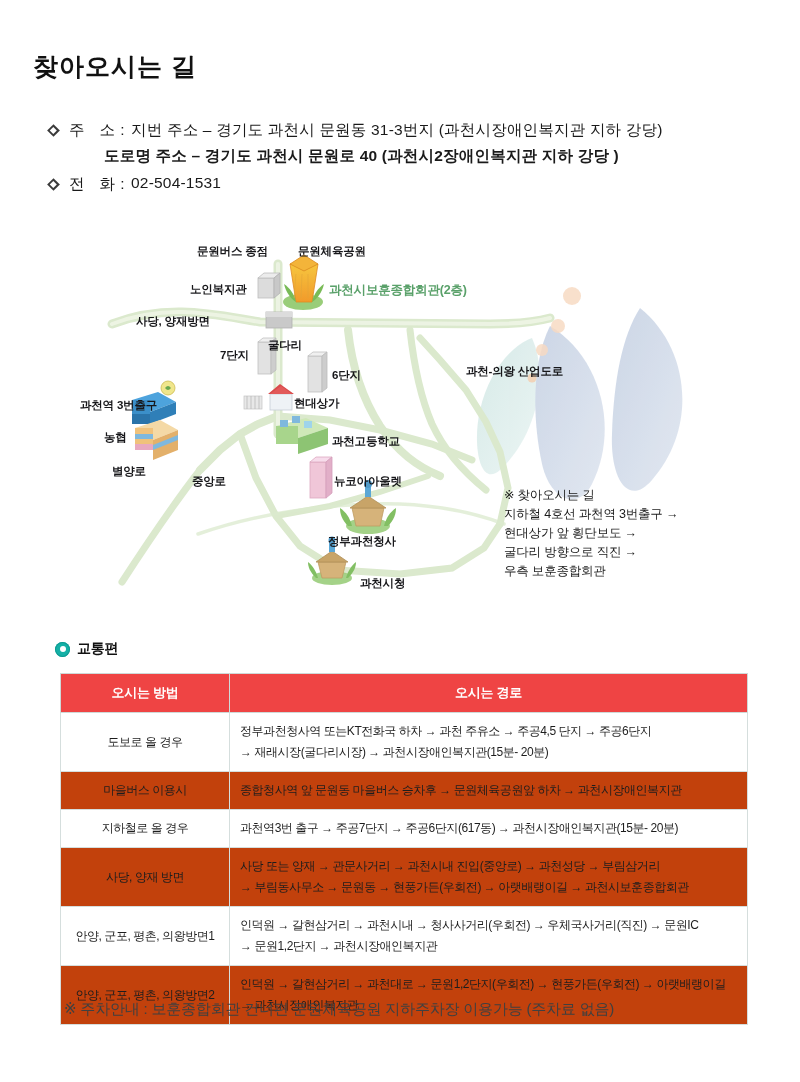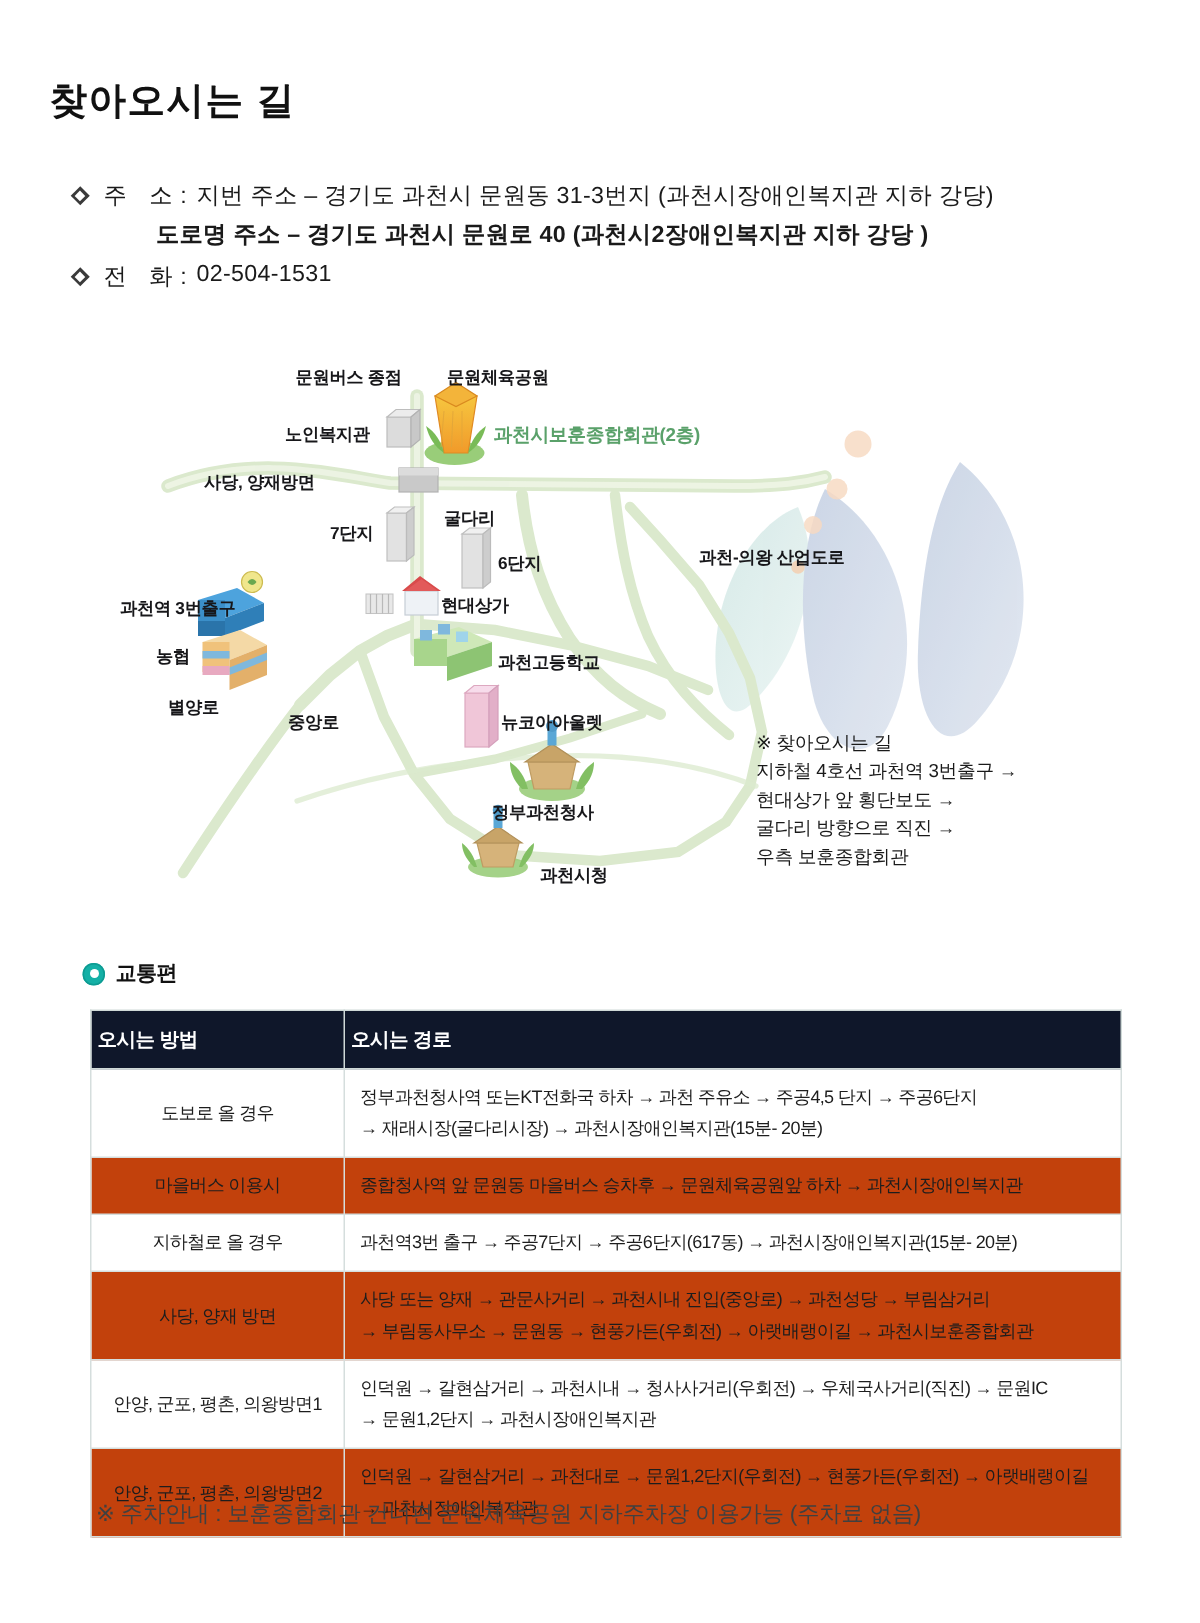--- a/index.html
+++ b/index.html
@@ -75,24 +75,24 @@
   .sec-title{font-size:14px;font-weight:bold;letter-spacing:-0.3px;color:#111;}
 
   
   .tbl-wrap{position:absolute;left:60px;top:673px;width:688px;}
   table.transport{
     width:100%;border-collapse:collapse;
     border:1px solid #cfd9d7;
     table-layout:fixed;
   }
   table.transport th{
-    background:#0f172a;color:#ffffff;
+    background:#ef4444;color:#ffffff;
     font-size:13px;font-weight:bold;letter-spacing:-0.3px;
     padding:10px 4px;border:1px solid #cfd9d7;
-    text-align:left;
+    text-align:center;
   }
   table.transport th.c1{width:160px;}
   table.transport td{
     border:1px solid #d5dedd;
     font-size:12px;letter-spacing:-0.45px;color:#1d1d1d;
     vertical-align:middle;
   }
   table.transport td.method{
     text-align:center;padding:8px 2px;white-space:nowrap;
   }
@@ -283,21 +283,21 @@
       </g>
     </svg>
 
     <div class="mlabel" style="left:117px;top:6px;">문원버스 종점</div>
     <div class="mlabel" style="left:218px;top:6px;">문원체육공원</div>
     <div class="mlabel" style="left:110px;top:44px;">노인복지관</div>
     <div class="mlabel green" style="left:249px;top:44px;">과천시보훈종합회관(2층)</div>
     <div class="mlabel" style="left:56px;top:76px;">사당, 양재방면</div>
     <div class="mlabel" style="left:386px;top:78px;margin-top:48px;">과천-의왕 산업도로</div>
     <div class="mlabel" style="left:140px;top:110px;">7단지</div>
-    <div class="mlabel" style="left:216px;top:100px;">굴다리</div>
+    <div class="mlabel" style="left:188px;top:100px;">굴다리</div>
     <div class="mlabel" style="left:252px;top:130px;">6단지</div>
     <div class="mlabel" style="left:0px;top:160px;">과천역 3번출구</div>
     <div class="mlabel" style="left:214px;top:158px;">현대상가</div>
     <div class="mlabel" style="left:24px;top:192px;">농협</div>
     <div class="mlabel" style="left:252px;top:196px;">과천고등학교</div>
     <div class="mlabel" style="left:32px;top:226px;">별양로</div>
     <div class="mlabel" style="left:112px;top:236px;">중앙로</div>
     <div class="mlabel" style="left:254px;top:236px;">뉴코아아울렛</div>
     <div class="mlabel" style="left:248px;top:296px;">정부과천청사</div>
     <div class="mlabel" style="left:280px;top:338px;">과천시청</div>

